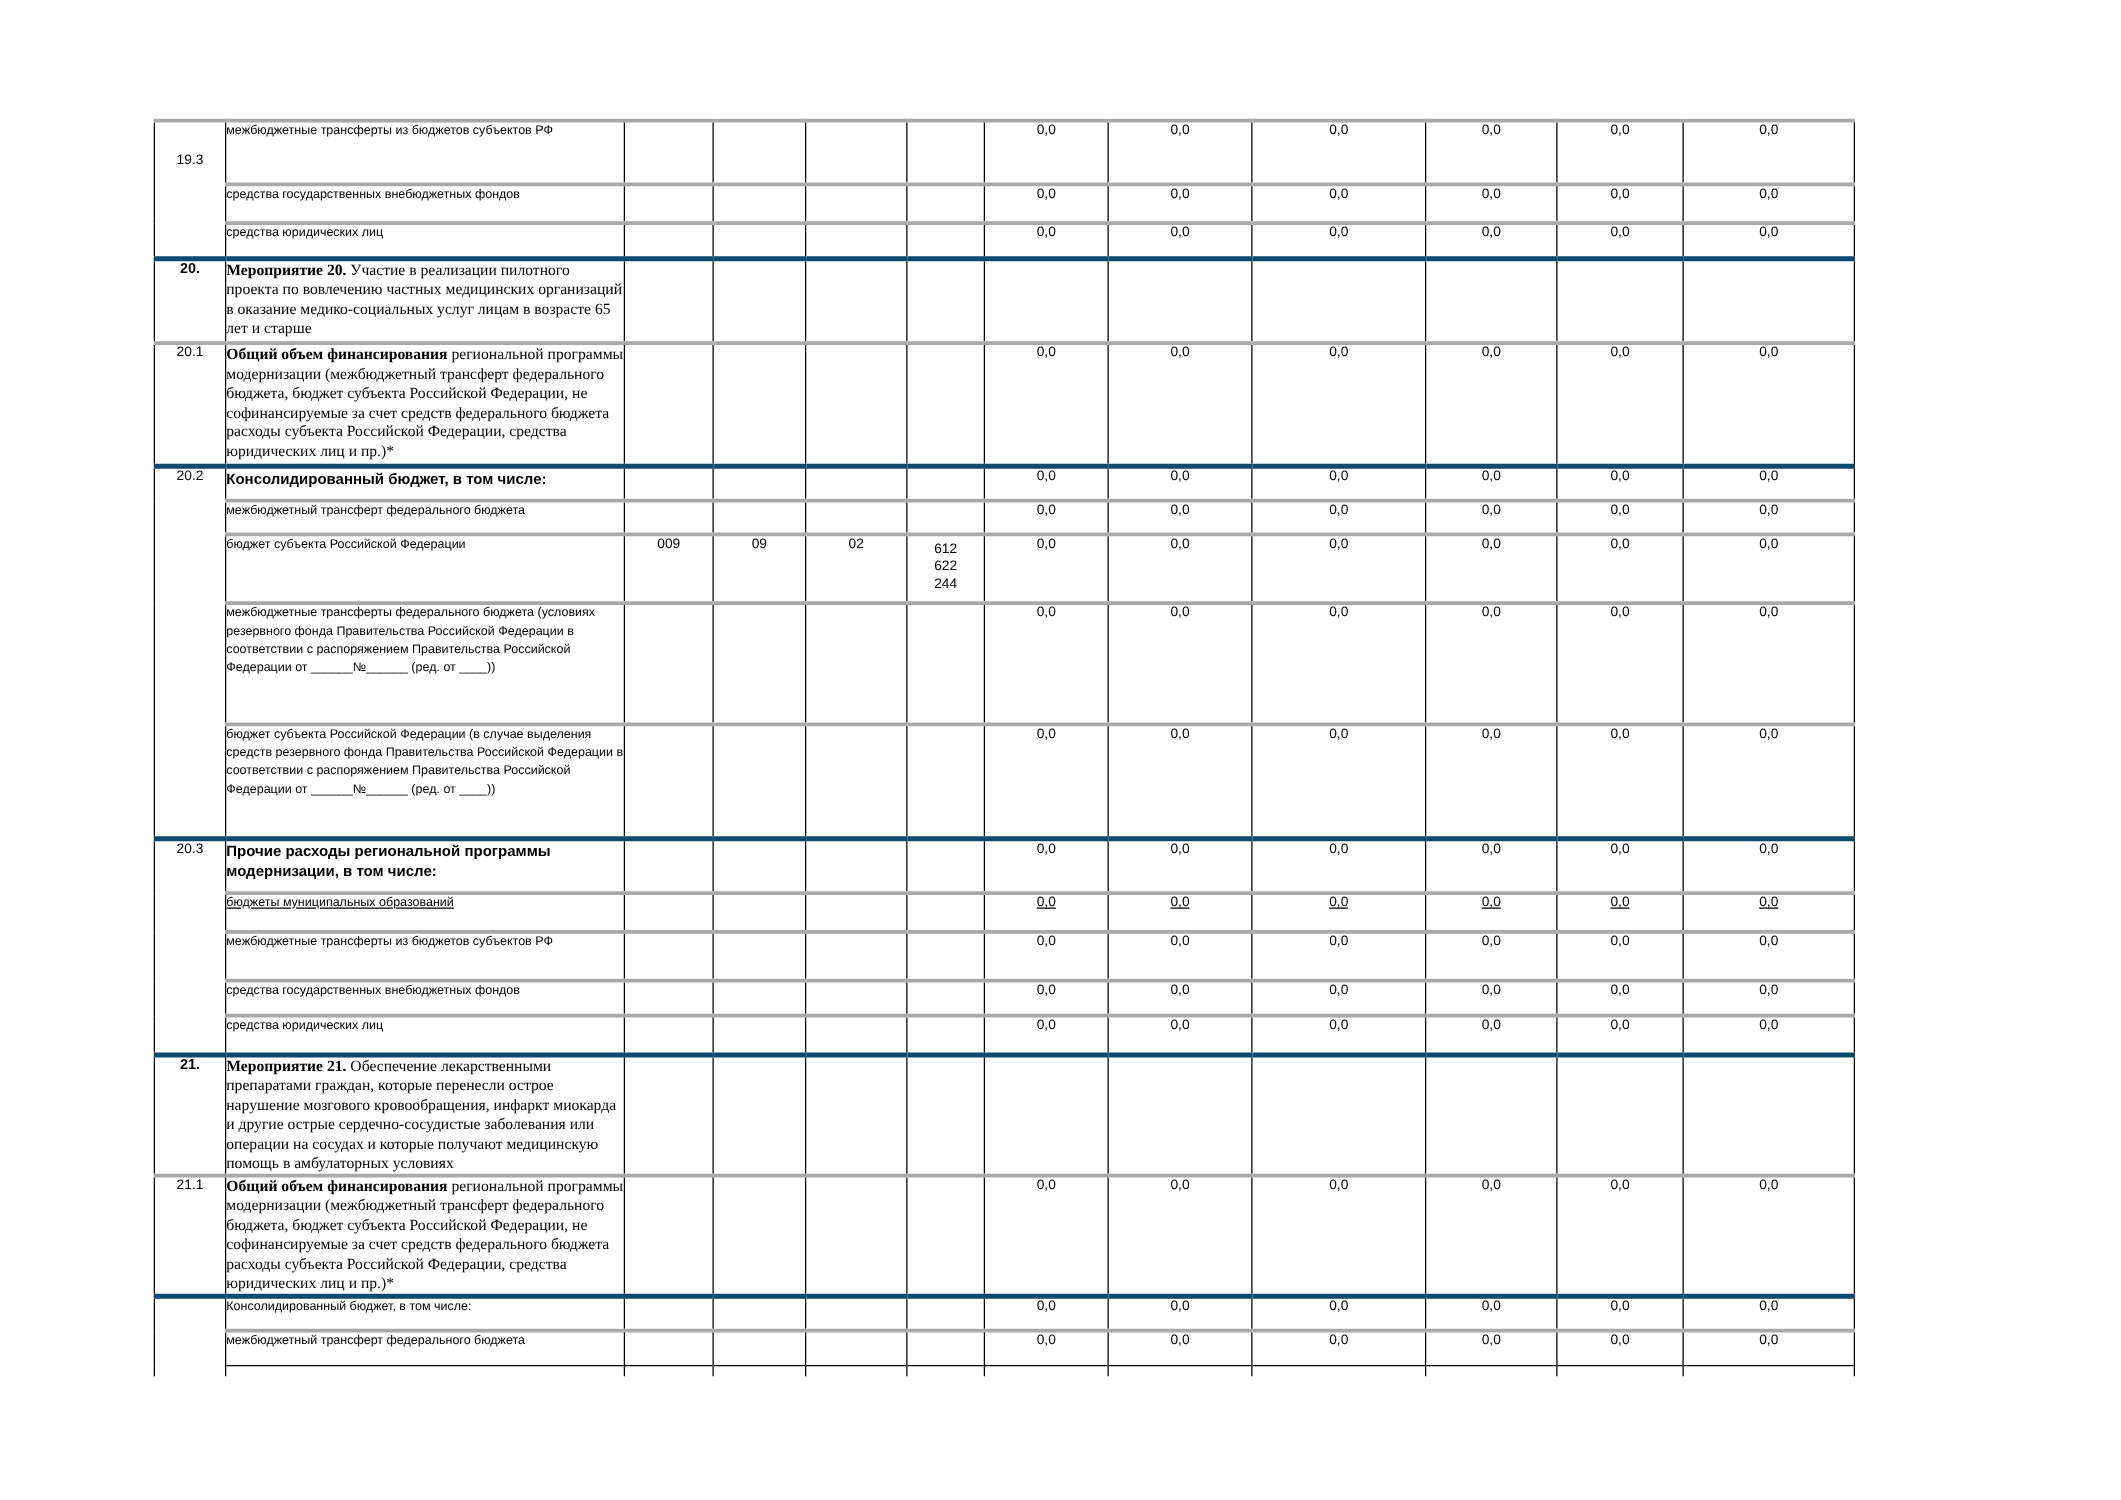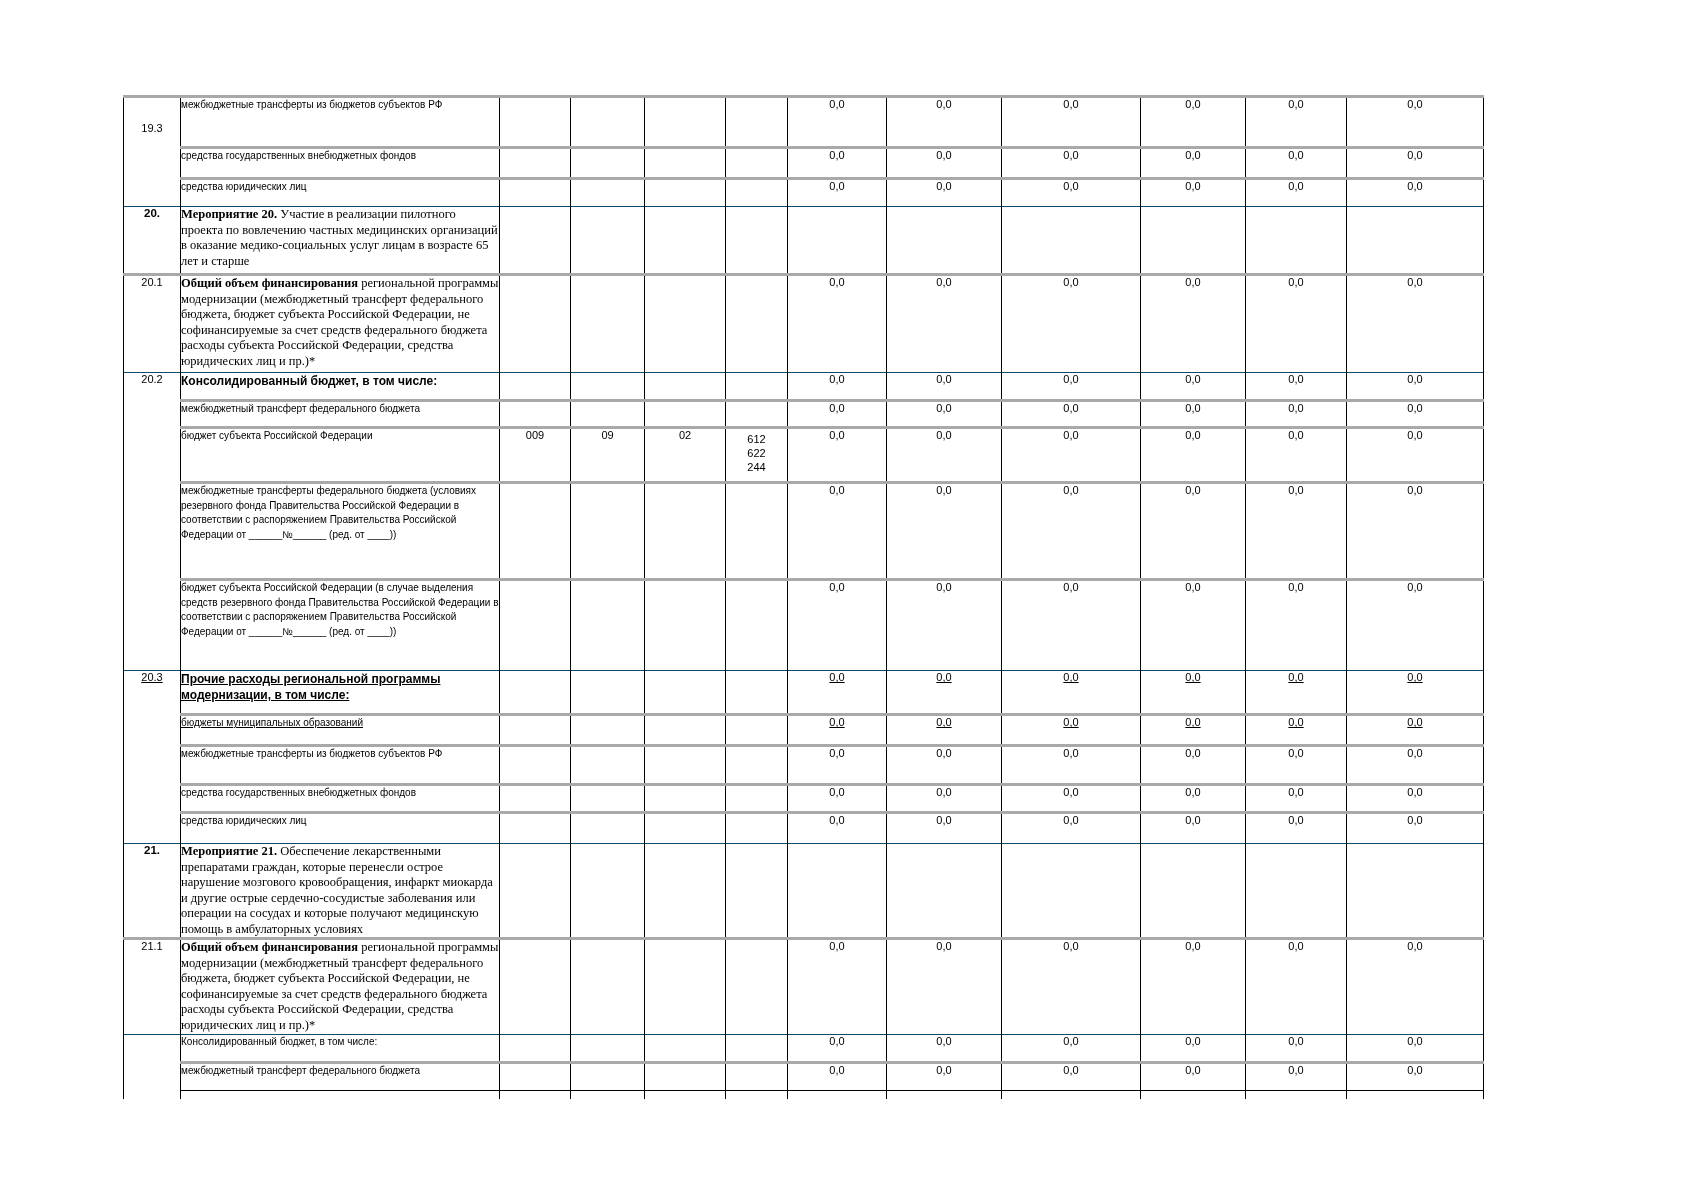--- a/index.html
+++ b/index.html
@@ -28,21 +28,21 @@
   }
   table.fin td {
     border-left: 1px solid #000000;
     border-right: 1px solid #000000;
     vertical-align: top;
     overflow: hidden;
     padding: 0;
   }
   
   tr.bt-g > td { border-top: 3px solid #a9a9a9; }
-  tr.bt-b > td { border-top: 1px solid #0c4a6e; }
+  tr.bt-b > td { border-top: 4px solid #0c4a6e; }
   tr.stub > td { border-top: 1px solid #000000; border-bottom: none; }
 
   td.num {
     text-align: center;
     vertical-align: middle;
     font-size: 11px;
     border-left: 1px solid #808080;
     padding: 0 2px;
   }
   td.num.num-top { vertical-align: top; padding-top: 24px; }
@@ -233,21 +233,21 @@
           <td class="code"></td>
           <td class="code"></td>
           <td class="code"></td>
           <td class="val">0,0</td>
           <td class="val">0,0</td>
           <td class="val">0,0</td>
           <td class="val">0,0</td>
           <td class="val">0,0</td>
           <td class="val">0,0</td>
         </tr>
-        <tr class="bt-b" style="height: 44px; text-decoration: underline;">
+        <tr class="bt-b" style="height: 44px;">
           <td class="num" rowspan="5">20.3</td>
           <td class="desc sansbold">Прочие расходы региональной программы модернизации, в том числе:</td>
           <td class="code"></td>
           <td class="code"></td>
           <td class="code"></td>
           <td class="code"></td>
           <td class="val">0,0</td>
           <td class="val">0,0</td>
           <td class="val">0,0</td>
           <td class="val">0,0</td>

